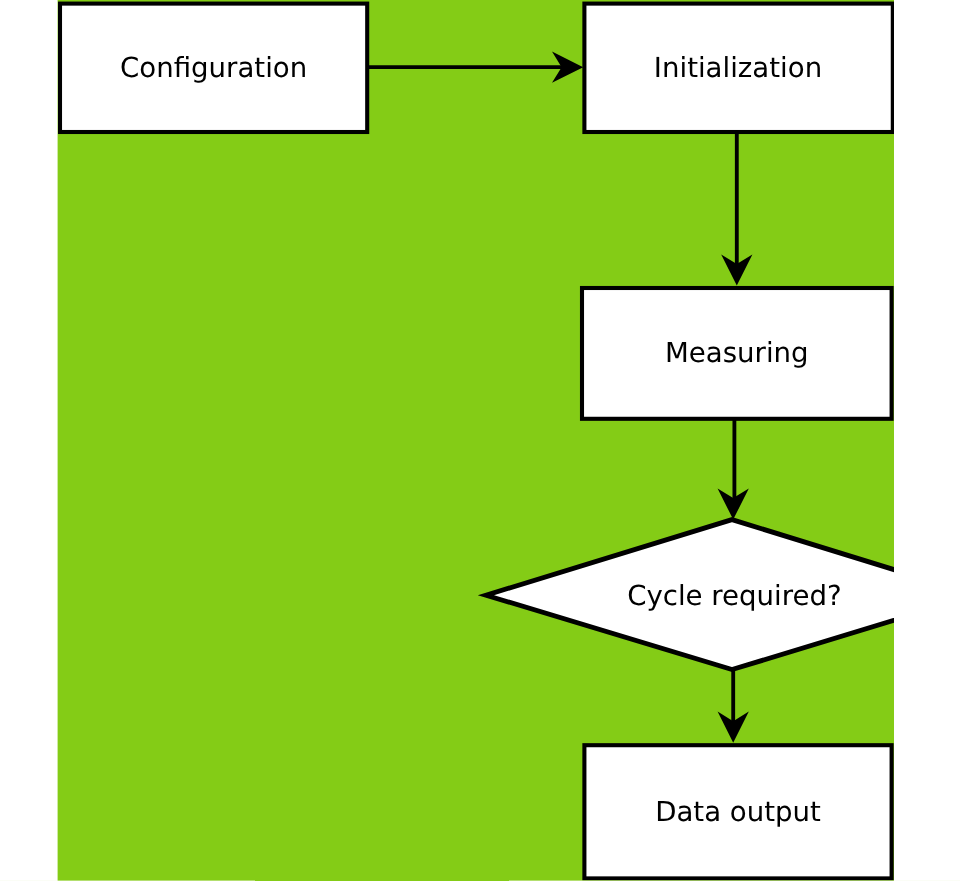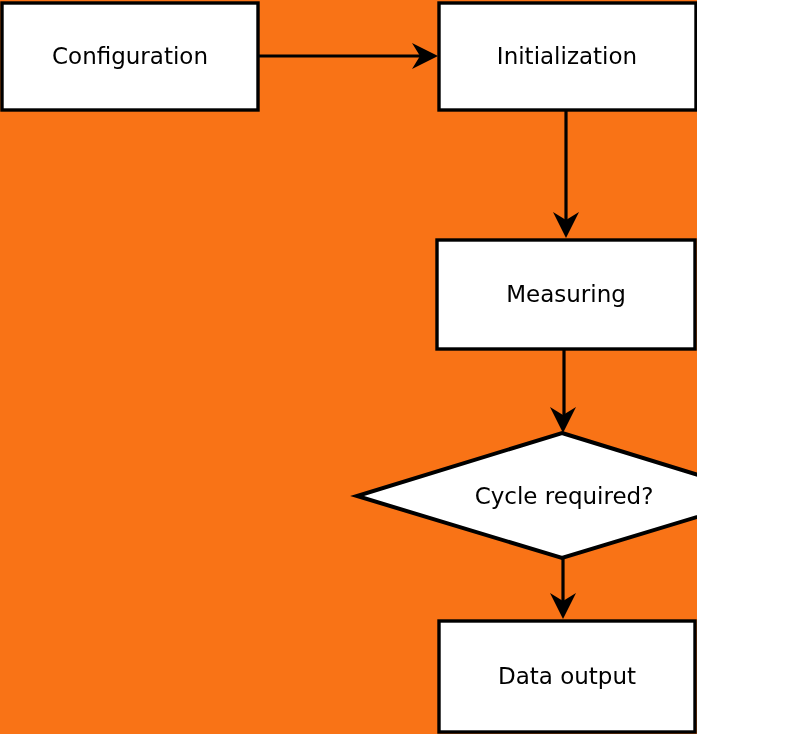--- a/index.html
+++ b/index.html
@@ -4,22 +4,23 @@
 <style>
   html, body {
     margin: 0;
     padding: 0;
     background: #ffffff;
   }
   .canvas {
     position: relative;
     width: 697px;
     height: 734px;
-    background: #f97316;
+    background: #84cc16;
     overflow: hidden;
+    margin-left: 48px;
   }
   svg { display: block; }
   .node-shape {
     fill: #ffffff;
     stroke: #000000;
     stroke-width: 3.4;
   }
   .decision-shape {
     fill: #ffffff;
     stroke: #000000;

